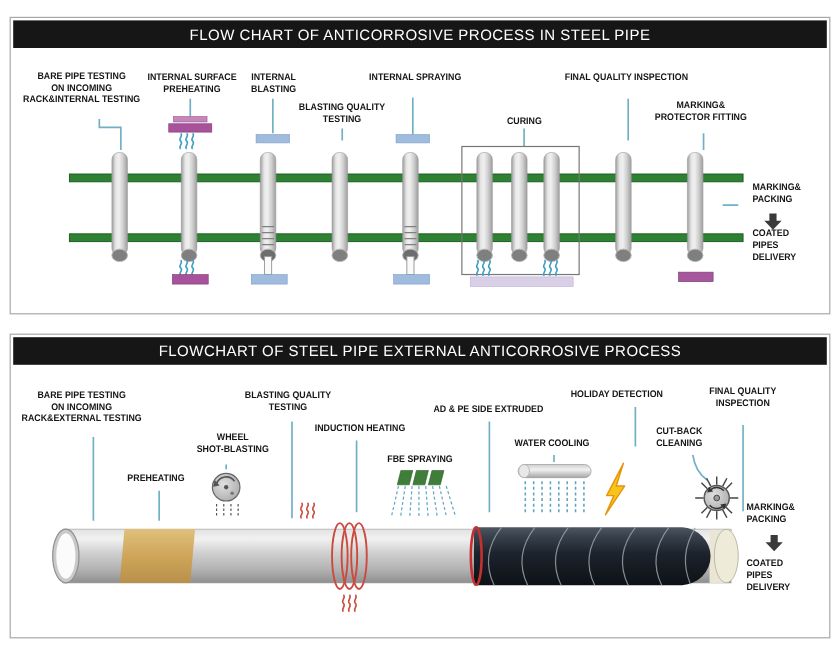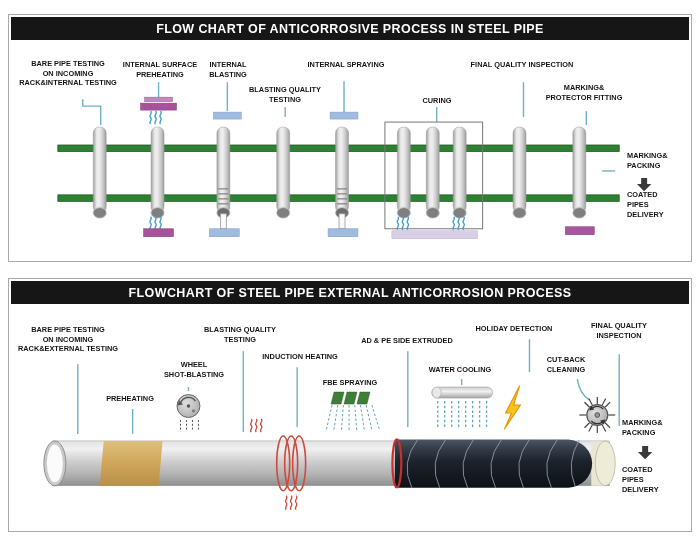--- a/index.html
+++ b/index.html
@@ -9,21 +9,21 @@
   }
   .section{
     position:absolute;left:8px;width:682px;background:#fff;
     border:1px solid #a9a9a9;
   }
   #sec-top{top:14px;height:246px;}
   #sec-bottom{top:278px;height:252px;}
   .titlebar{
     margin:2px 2px 0 2px;height:23px;background:#161616;color:#fff;
     display:flex;align-items:center;justify-content:center;
-    font-weight:bold;font-size:12.5px;letter-spacing:.4px;
+    font-weight:normal;font-size:12.5px;letter-spacing:.4px;
   }
   .gfx{position:absolute;left:0;top:22px;}
   .lbl{
     position:absolute;font-weight:bold;font-size:8px;line-height:1.2;
     color:#141414;text-align:center;white-space:pre-line;
     transform:translateX(-50%) scaleX(.92);transform-origin:50% 0;
     letter-spacing:0;z-index:5;
   }
   .lbl-left{
     position:absolute;font-weight:bold;font-size:8px;line-height:1.25;
@@ -151,21 +151,21 @@
       <use href="#sq3" transform="translate(390,180)" stroke="#3f9fc4"></use>
       <use href="#sq3" transform="translate(446,180)" stroke="#3f9fc4"></use>
       <rect x="558" y="190" width="29" height="8" fill="#a5569d" stroke="#7c3a73" stroke-width="0.5"></rect>
     </g>
 
     <use href="#dArrow" transform="translate(637,141)"></use>
   </svg>
 </div>
 
 <div class="section" id="sec-bottom">
-  <div class="titlebar">FLOWCHART OF STEEL PIPE EXTERNAL ANTICORROSION PROCESS</div>
+  <div class="titlebar">FLOWCHART OF STEEL PIPE EXTERNAL ANTICORROSIVE PROCESS</div>
 
   <svg class="gfx" width="682" height="228" viewBox="0 0 684 228">
     <defs>
       <linearGradient id="gPipeH" x1="0" y1="0" x2="0" y2="1">
         <stop offset="0" stop-color="#e2e2e2"></stop>
           <stop offset="0.18" stop-color="#f1f1f1"></stop>
         <stop offset="0.45" stop-color="#cfcfcf"></stop>
           <stop offset="0.75" stop-color="#b2b2b2"></stop>
         <stop offset="1" stop-color="#8f8f8f"></stop>
       </linearGradient>

